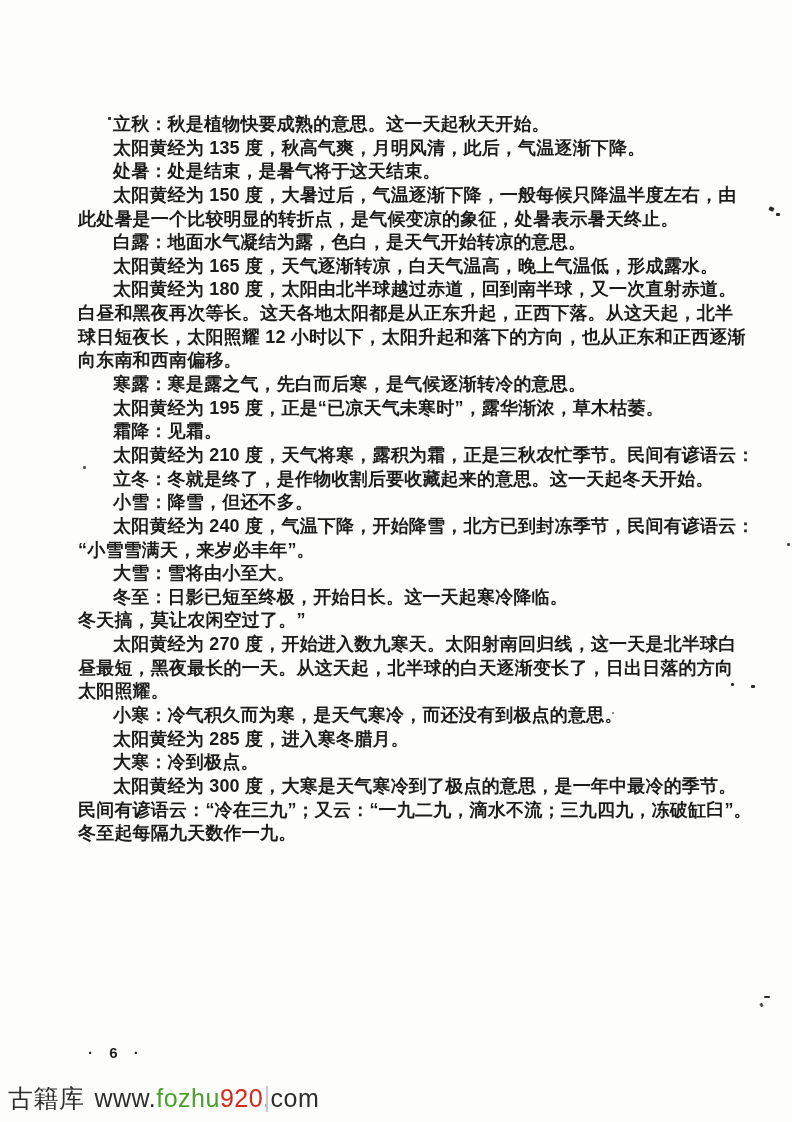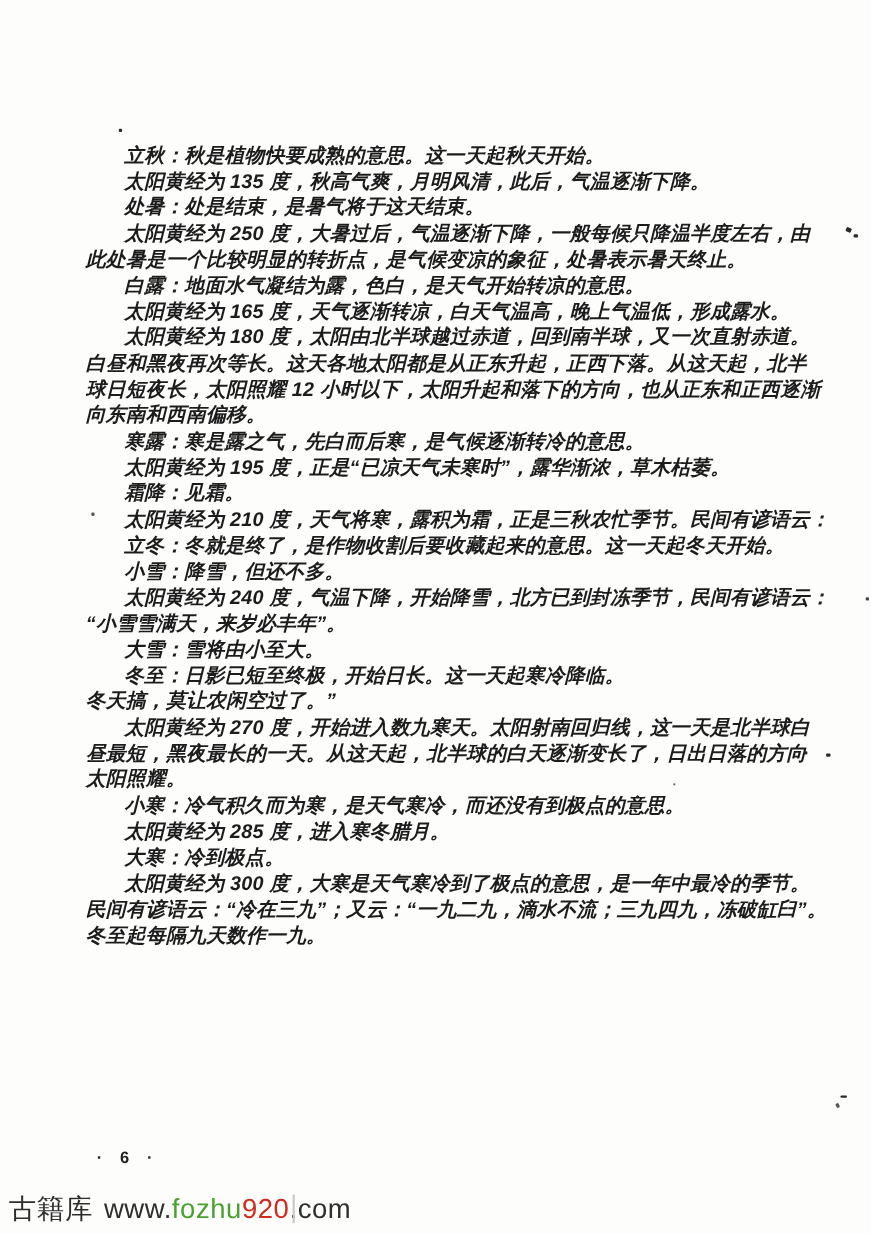--- a/index.html
+++ b/index.html
@@ -11,24 +11,23 @@
     position: relative;
     width: 792px;
     height: 1122px;
     background: #fdfdfc;
     overflow: hidden;
     font-family: "Liberation Sans", sans-serif;
   }
   .text-block {
     position: absolute;
     left: 78px;
-    top: 130px;
+    top: 113px;
     width: 648px;
     color: #1c1c1c;
-    font-style: italic;
   }
   .line {
     height: 23.65px;
     line-height: 23.65px;
     font-size: 18px;
     font-weight: 600;
     white-space: nowrap;
     letter-spacing: 0.2px;
   }
   .line.indent {
@@ -82,21 +81,21 @@
 </style>
 </head>
 <body>
 
 <div class="page">
 
   <div class="text-block" style="color: rgb(28, 28, 28);">
       <div class="line indent">立秋：秋是植物快要成熟的意思。这一天起秋天开始。</div>
       <div class="line indent">太阳黄经为 135 度，秋高气爽，月明风清，此后，气温逐渐下降。</div>
       <div class="line indent">处暑：处是结束，是暑气将于这天结束。</div>
-      <div class="line indent">太阳黄经为 250 度，大暑过后，气温逐渐下降，一般每候只降温半度左右，由</div>
+      <div class="line indent">太阳黄经为 150 度，大暑过后，气温逐渐下降，一般每候只降温半度左右，由</div>
       <div class="line">此处暑是一个比较明显的转折点，是气候变凉的象征，处暑表示暑天终止。</div>
       <div class="line indent">白露：地面水气凝结为露，色白，是天气开始转凉的意思。</div>
       <div class="line indent">太阳黄经为 165 度，天气逐渐转凉，白天气温高，晚上气温低，形成露水。</div>
       <div class="line indent">太阳黄经为 180 度，太阳由北半球越过赤道，回到南半球，又一次直射赤道。</div>
       <div class="line">白昼和黑夜再次等长。这天各地太阳都是从正东升起，正西下落。从这天起，北半</div>
       <div class="line">球日短夜长，太阳照耀 12 小时以下，太阳升起和落下的方向，也从正东和正西逐渐</div>
       <div class="line">向东南和西南偏移。</div>
       <div class="line indent">寒露：寒是露之气，先白而后寒，是气候逐渐转冷的意思。</div>
       <div class="line indent">太阳黄经为 195 度，正是“已凉天气未寒时”，露华渐浓，草木枯萎。</div>
       <div class="line indent">霜降：见霜。</div>

